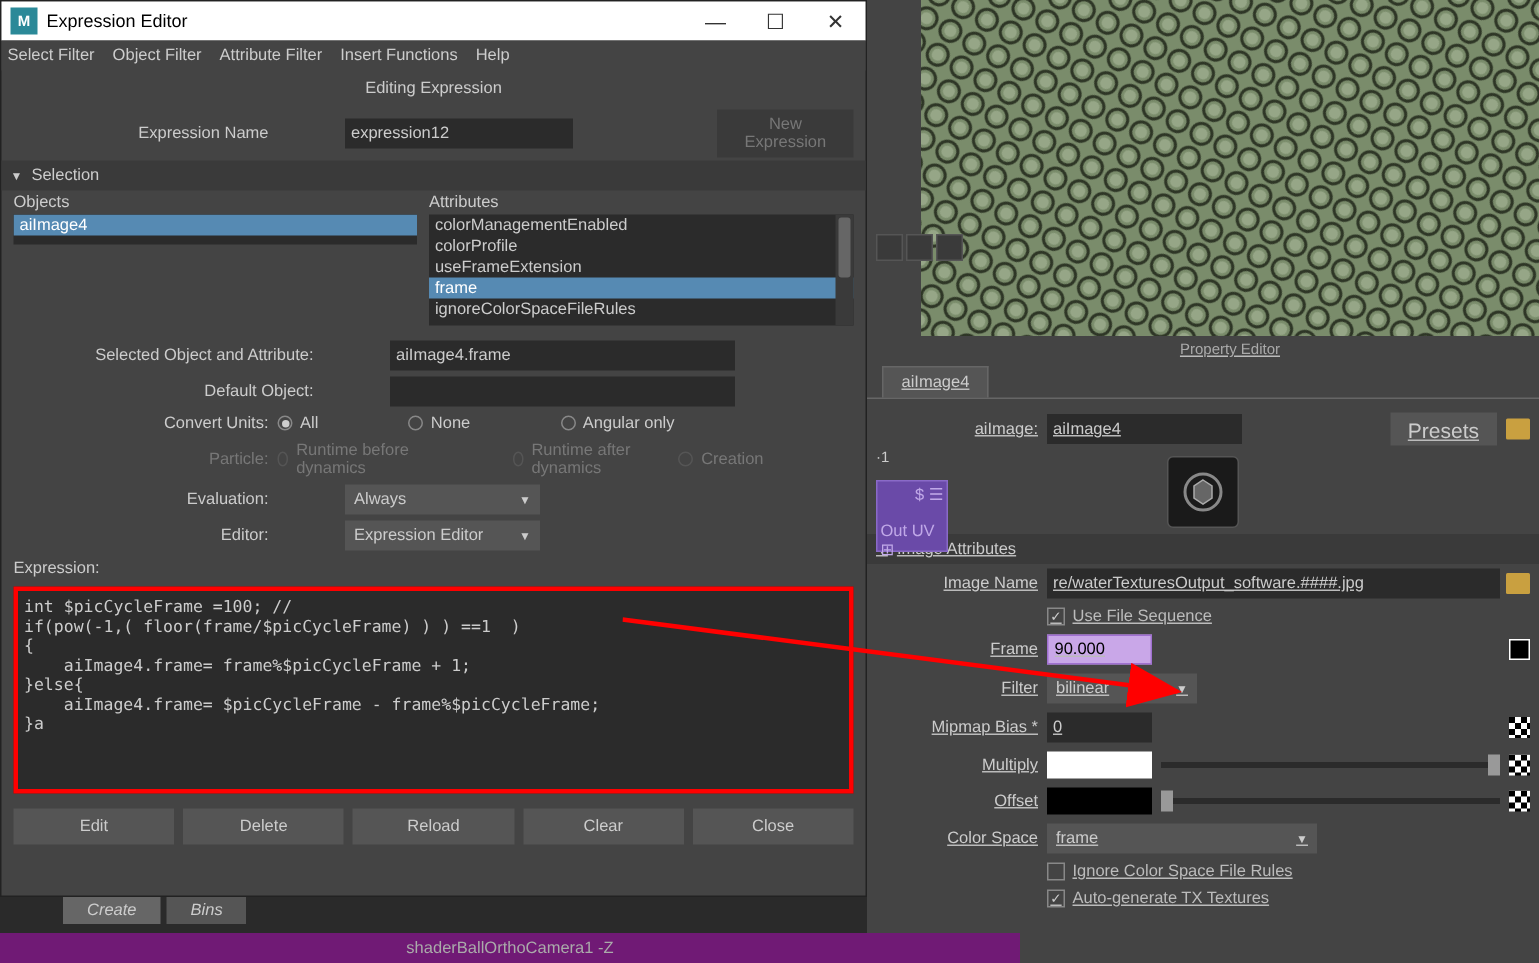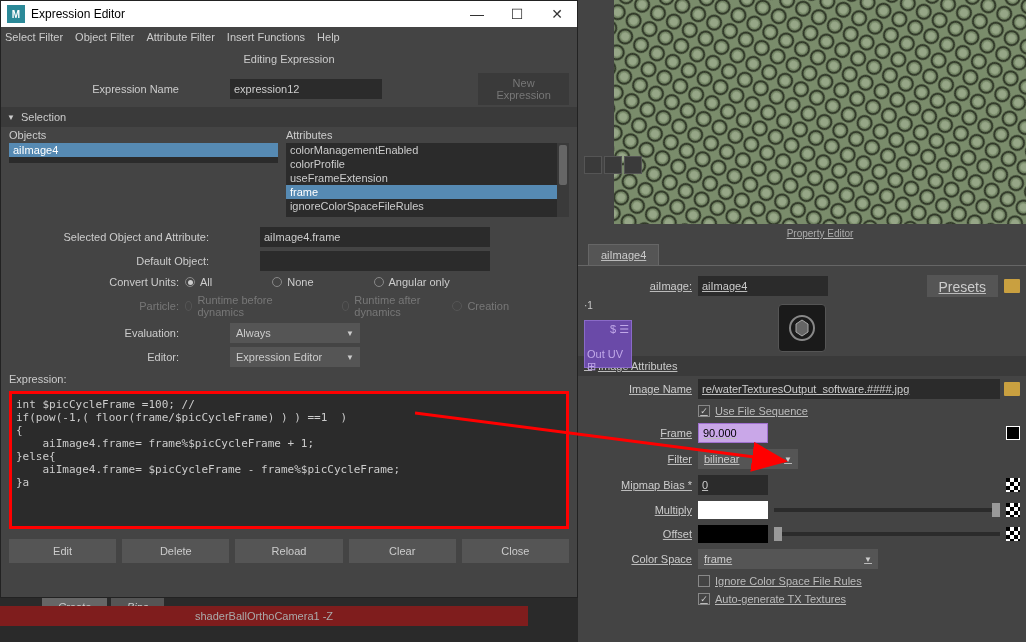--- a/index.html
+++ b/index.html
@@ -57,21 +57,21 @@
 .check { width:12px; height:12px; border:1px solid #888; margin-right:5px; display:inline-flex; align-items:center; justify-content:center; font-size:9px; color:#ccc; }
 .check.on::after { content:"✓"; }
 .slider-track { flex:1; height:4px; background:#2b2b2b; margin:0 6px; position:relative; }
 .slider-handle { position:absolute; width:8px; height:14px; background:#999; top:-5px; }
 .square-icon { width:14px; height:14px; border:1px solid #888; display:inline-block; }
 .checker { width:14px; height:14px; background:repeating-conic-gradient(#fff 0 25%,#000 0 50%) 0 0/8px 8px; display:inline-block; }
 .folder-icon { width:16px; height:14px; background:#c9a040; display:inline-block; border-radius:1px; }
 .bottom-tabs { position:absolute; left:42px; top:598px; display:flex; gap:4px; }
 .btab { background:#555; color:#ccc; padding:3px 16px; font-size:11px;font-style:italic; }
 .btab.active { background:#666; }
-.status-bar { position:absolute; left:0; bottom:16px; width:528px; height:20px; background:#7f1d1d; display:flex; align-items:center; justify-content:center; color:#aaa; font-size:10px; }
+.status-bar { position:absolute; left:0; bottom:0; width:680px; height:20px; background:#701a75; display:flex; align-items:center; justify-content:center; color:#aaa; font-size:10px; }
 .mid-icons { position:absolute; left:584px; top:156px; display:flex; flex-direction:column; gap:4px; }
 .mid-icons .grp { display:flex; gap:2px; }
 .mid-icons .ico { width:18px; height:18px; background:#3a3a3a; border:1px solid #555; }
 .purple-block { position:absolute; left:584px; top:320px; width:48px; height:48px; background:#6a4aa8; border:1px solid #8a6ac8; color:#c0a8e8; font-size:8px; padding:2px; }
 .arrow-line { position:absolute; pointer-events:none; }
 </style>
 </head>
 <body>
 
 <div class="container">

